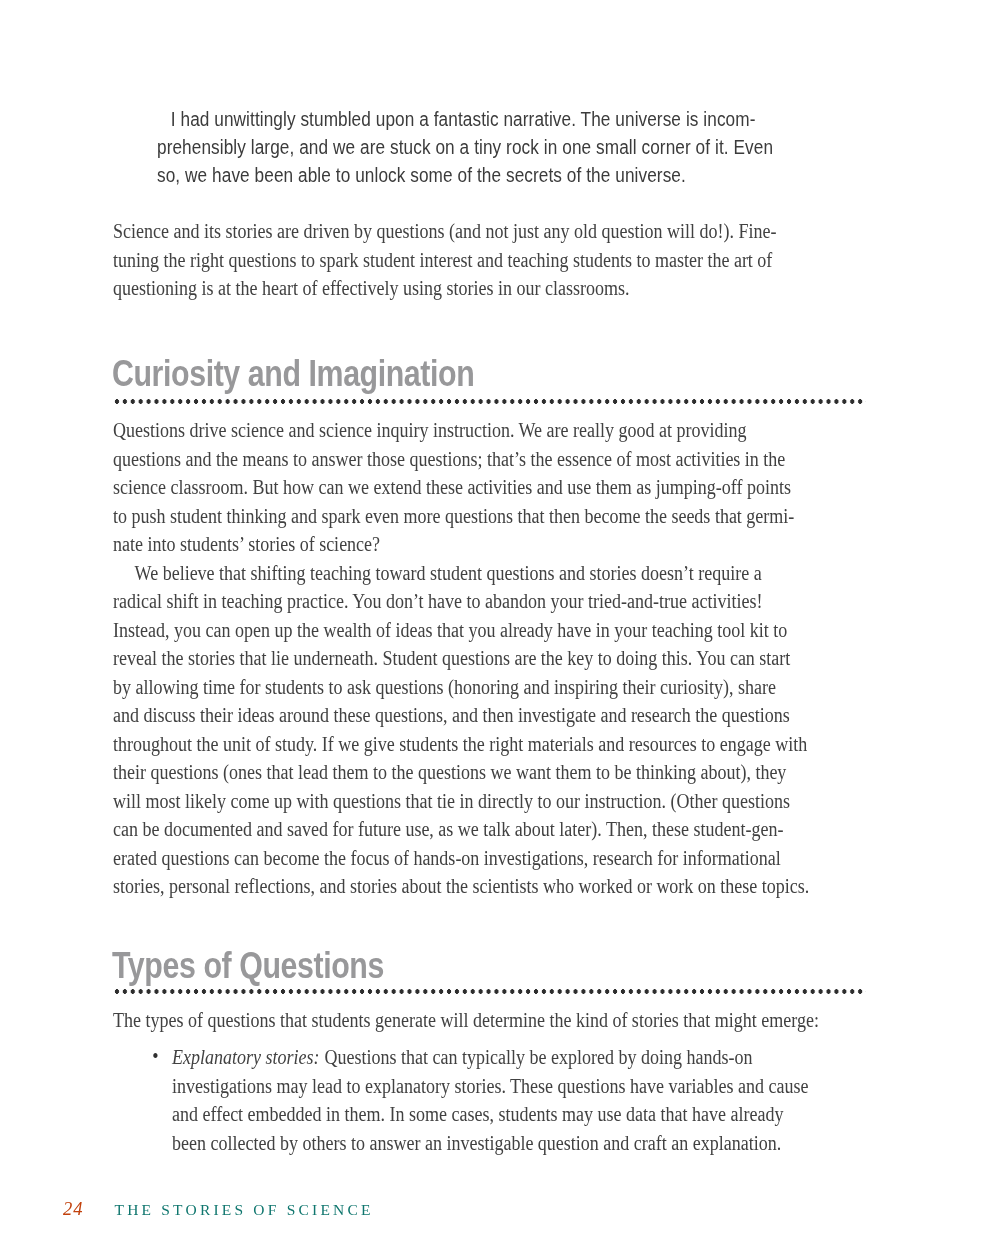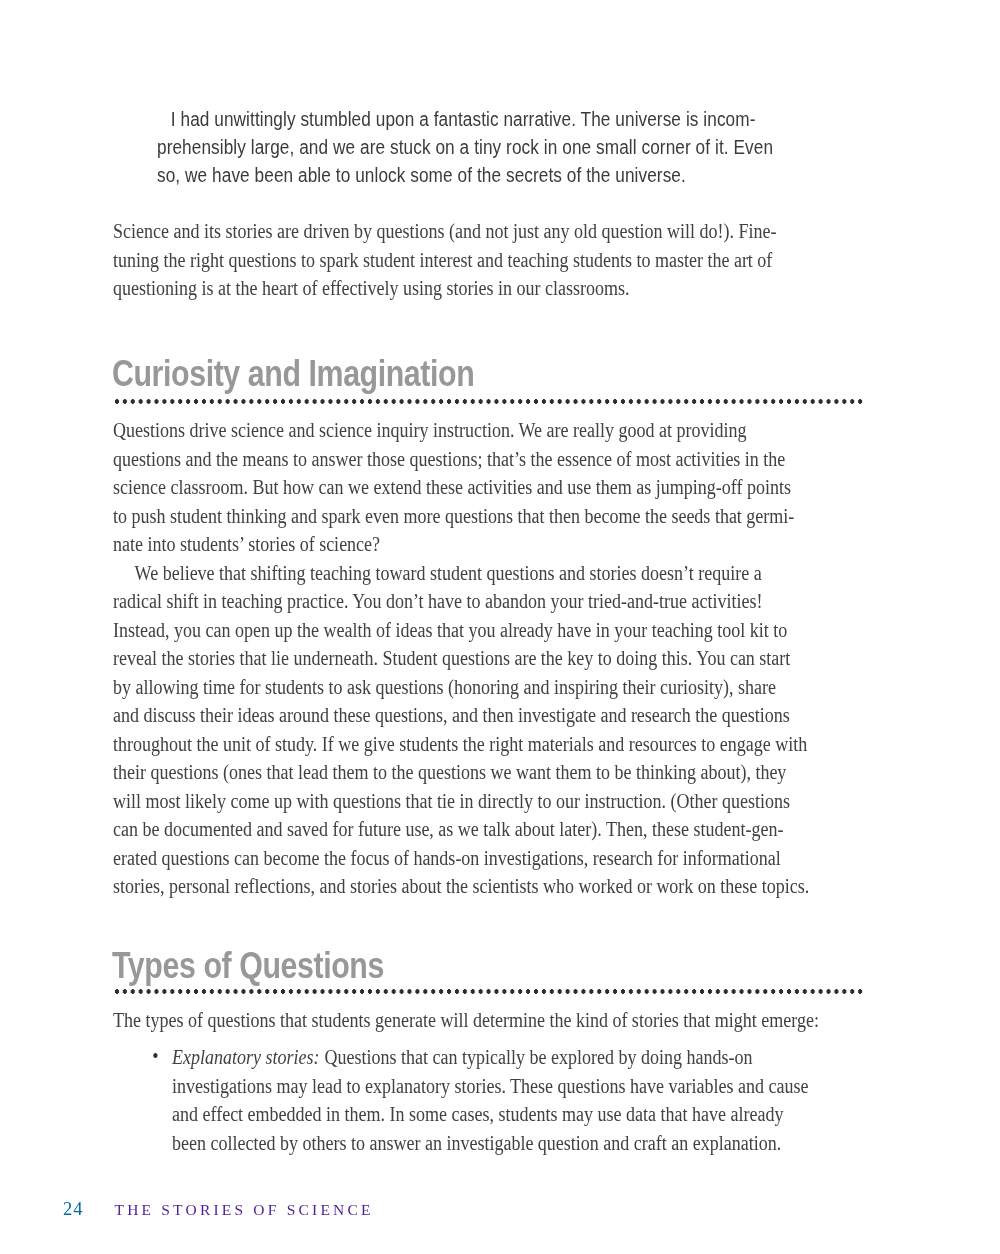--- a/index.html
+++ b/index.html
@@ -107,28 +107,29 @@
   .footer {
     position: absolute;
     left: 63px;
     top: 1199px;
     display: flex;
     align-items: baseline;
     font-family: "Liberation Serif", serif;
   }
   .page-number {
     font-size: 18.5px;
-    color: #0369a1;
+    color: #c2410c;
     letter-spacing: 1px;
+    font-style: italic;
   }
   .book-title {
     margin-left: 31px;
     font-size: 15.5px;
     letter-spacing: 3.2px;
-    color: #4c1d95;
+    color: #0f766e;
   }
 </style>
 </head>
 <body>
 
 <div class="page">
 
   <div class="quote">I had unwittingly stumbled upon a fantastic narrative. The universe is incom-
 prehensibly large, and we are stuck on a tiny rock in one small corner of it. Even
 so, we have been able to unlock some of the secrets of the universe.</div>

